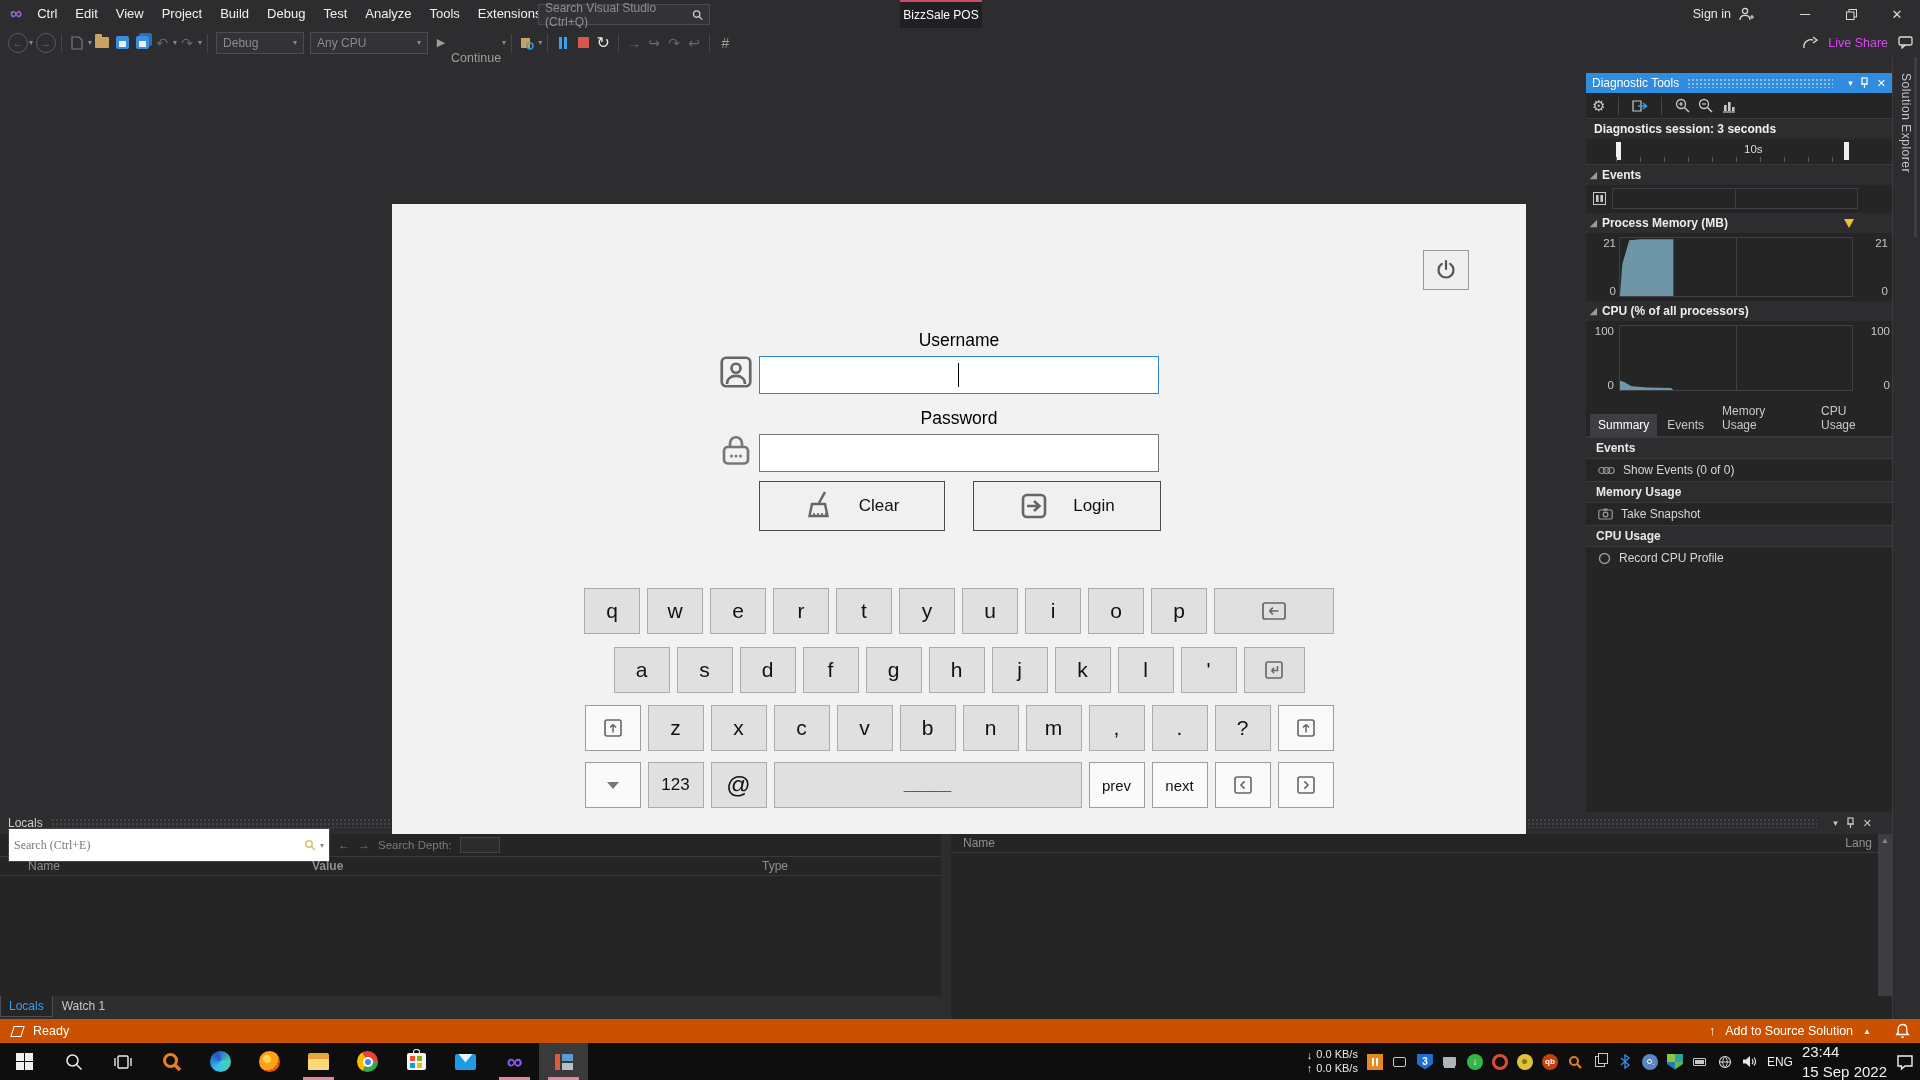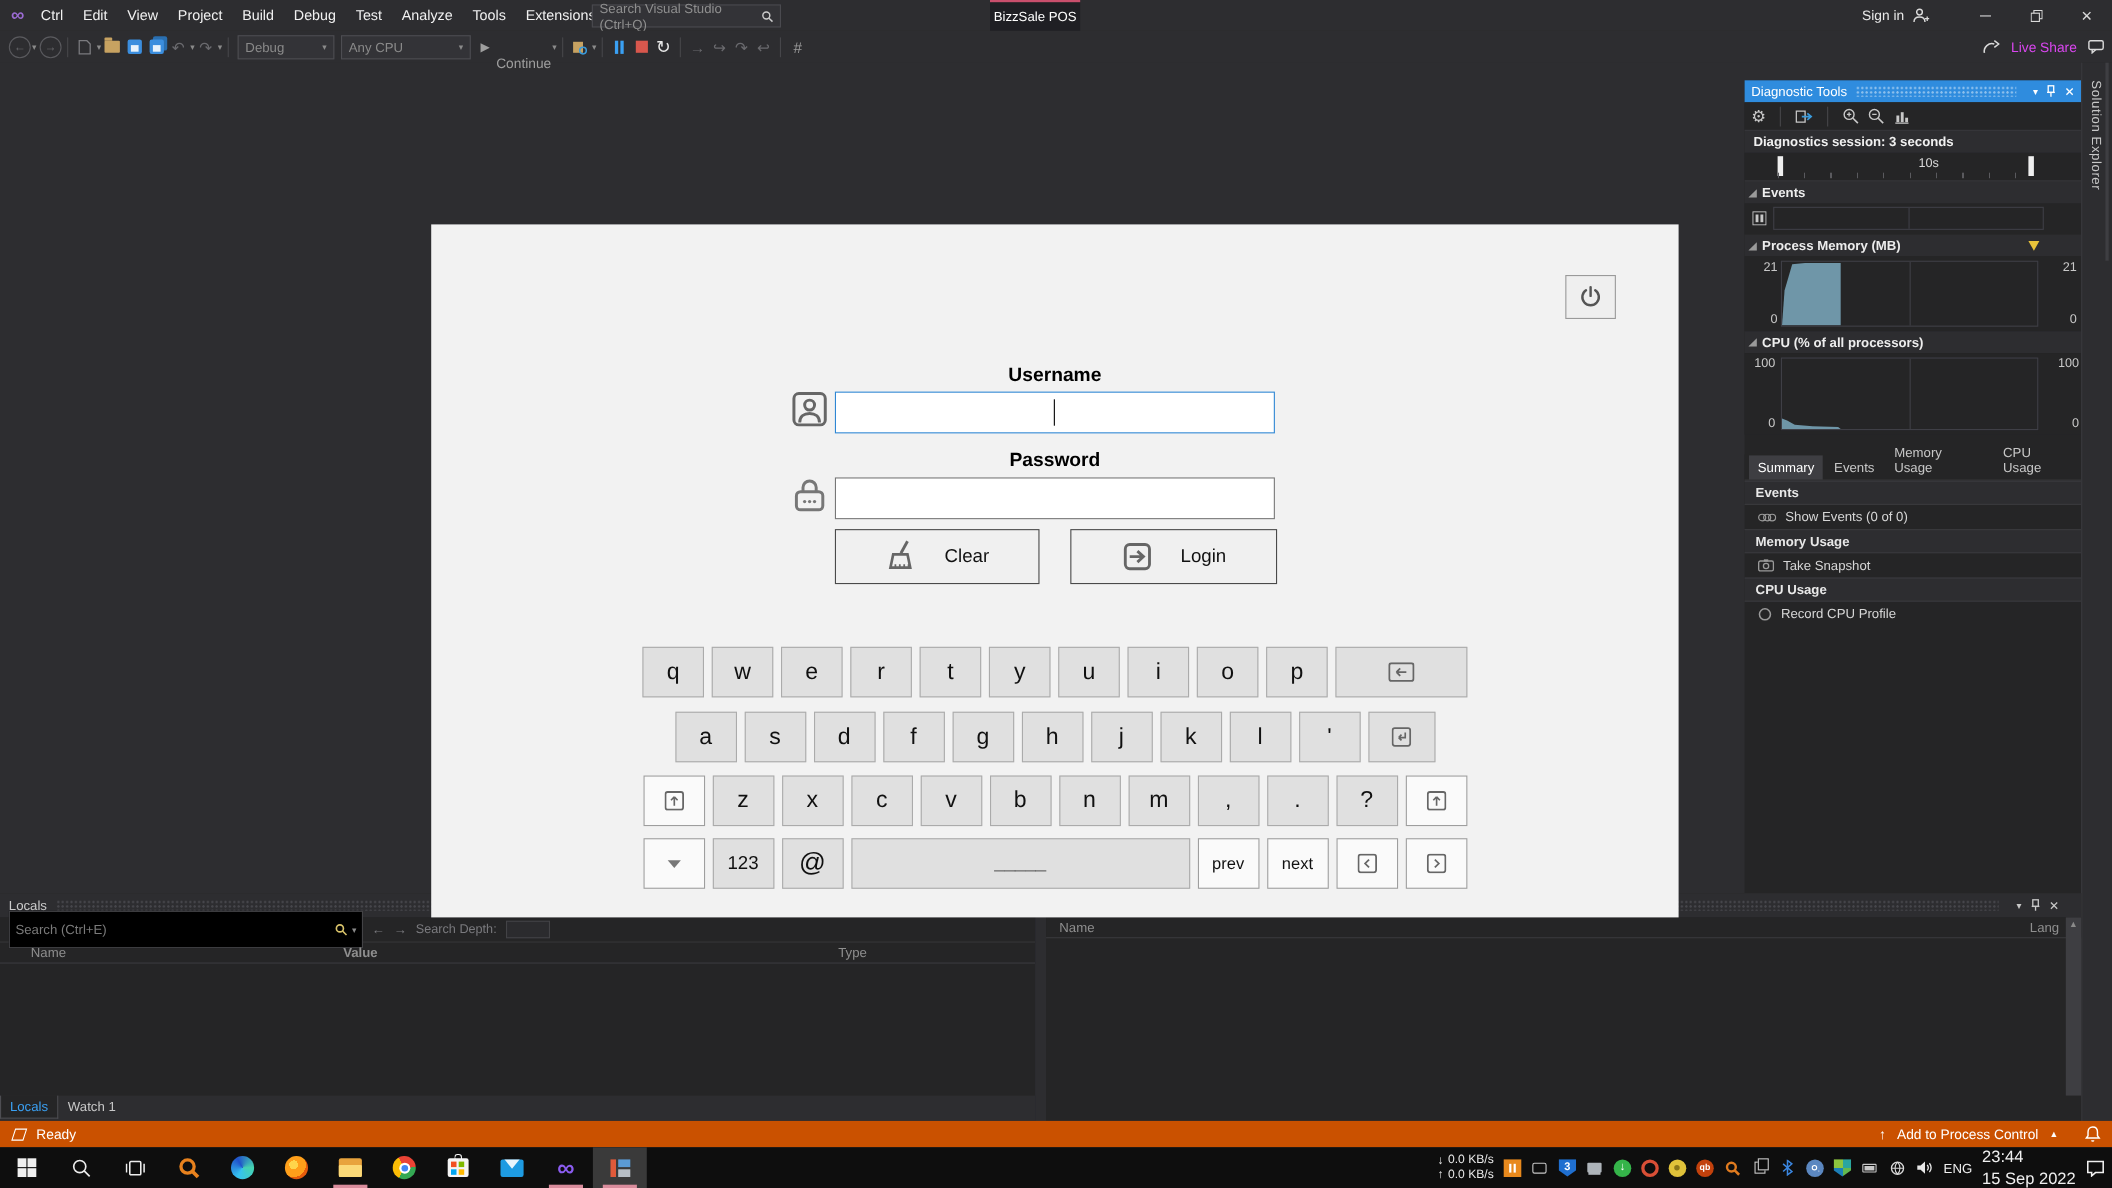--- a/index.html
+++ b/index.html
@@ -69,21 +69,21 @@
 
   
   #right-strip { position:absolute; left:1892px; top:57px; width:28px; height:962px; background:#2D2D30; border-left:1px solid #3A3A3E; }
   #sol-exp { position:absolute; top:16px; left:6px; writing-mode:vertical-rl; font-size:12px; color:#C8C8C8; letter-spacing:.5px; }
   #right-strip .rail { position:absolute; right:3px; top:0; width:3px; height:180px; background:#3E3E42; }
 
   
   #app { position:absolute; left:392px; top:204px; width:1134px; height:630px; background:#F2F2F2; z-index:50; color:#111; }
   #power-btn { position:absolute; left:1031px; top:46px; width:46px; height:40px; background:#EFEFEF; border:1px solid #9A9A9A;
                display:flex; align-items:center; justify-content:center; }
-  .form-label { position:absolute; left:367px; width:400px; text-align:center; font-size:17.5px; font-weight:bold; color:#000; }
+  .form-label { position:absolute; left:367px; width:400px; text-align:center; font-size:17.5px; font-weight:normal; color:#000; }
   .form-input { position:absolute; left:367px; width:400px; height:38px; background:#FFFFFF; padding:0 8px; font-size:16px; }
   #username-input { top:152px; border:1px solid #2E86D3; }
   #password-input { top:230px; border:1px solid #777777; }
   #caret { position:absolute; left:566px; top:159px; width:1px; height:24px; background:#000; animation:blink 1.1s steps(1) infinite; }
   @keyframes blink { 50% { opacity:0; } }
   .form-ico { position:absolute; left:326px; width:36px; height:36px; }
   .app-btn { position:absolute; top:277px; height:50px; background:#F0F0F0; border:1px solid #4A4A4A;
              display:flex; align-items:center; justify-content:center; gap:24px; font-size:17px; color:#111; }
   
   .kb-row { position:absolute; left:0; width:100%; display:flex; justify-content:center; gap:7px; }
@@ -93,21 +93,21 @@
   .key.special { background:#FAFAFA; border-color:#9E9E9E; }
   .key.small-t { font-size:15px; }
   .space-line { font-weight:bold; letter-spacing:0; font-size:17px; }
 
   
   .panel { position:absolute; top:812px; height:207px; background:#252526; z-index:10; font-size:12px; }
   #locals-panel { left:0; width:941px; }
   #cs-panel { left:951px; width:941px; }
   .panel-title { height:22px; background:#2D2D30; display:flex; align-items:center; padding:0 8px; color:#CCCCCC; }
   #locals-search-row { height:23px; background:#252526; display:flex; align-items:center; gap:8px; padding:0 0 0 8px; border-bottom:1px solid #3A3A3E; }
-  #locals-search { width:322px; height:19px; background:#000000; border:1px solid #434346; display:flex; align-items:center; justify-content:space-between; padding:16px 5px; color:#7A7A7A; }
+  #locals-search { width:322px; height:19px; background:#ffffff; border:1px solid #434346; display:flex; align-items:center; justify-content:space-between; padding:16px 5px; color:#7A7A7A;font-family:Liberation Serif, serif; }
   .col-head { height:19px; display:flex; align-items:center; color:#8F8F8F; border-bottom:1px solid #3A3A3E; background:#252526; }
   .tabs-row { position:absolute; left:0; bottom:0; width:100%; height:23px; background:#2D2D30; display:flex; align-items:flex-start; gap:1px; }
   .b-tab { padding:3px 8px; color:#C8C8C8; font-size:12px; }
   .b-tab.active { color:#3AA0F3; border:1px solid #4D4D52; border-top:none; background:#252526; }
   #cs-scroll { position:absolute; right:0; top:22px; width:14px; height:162px; background:#3E3E42; }
   #cs-scroll .up { position:absolute; top:2px; left:3px; font-size:8px; color:#8A8A8A; }
 
   
   #statusbar { position:absolute; left:0; top:1019px; width:1920px; height:24px; background:#CA5100; z-index:60;
                display:flex; align-items:center; color:#FFFFFF; font-size:12.5px; }
@@ -606,21 +606,21 @@
         </svg>
       </div>
     </div>
   </div>
 
   <div id="statusbar">
     <div id="sb-ico"></div>
     <span>Ready</span>
     <div id="sb-right">
       <span>↑</span>
-      <span>Add to Process Control</span>
+      <span>Add to Source Solution</span>
       <span style="font-size:8px;">▲</span>
       <svg width="15" height="16" viewBox="0 0 15 16" style="margin-left:14px;">
         <path d="M7.5 1.5 c2.8 0 4.3 2 4.3 4.5 v3.5 l1.5 2 h-11.6 l1.5 -2 V6 c0 -2.5 1.5 -4.5 4.3 -4.5 z" fill="none" stroke="#FFFFFF" stroke-width="1.3"></path>
         <path d="M6 13.5 a1.5 1.5 0 0 0 3 0" fill="#FFFFFF"></path>
       </svg>
     </div>
   </div>
 
   <div id="taskbar">
     <div class="tb-slot">

